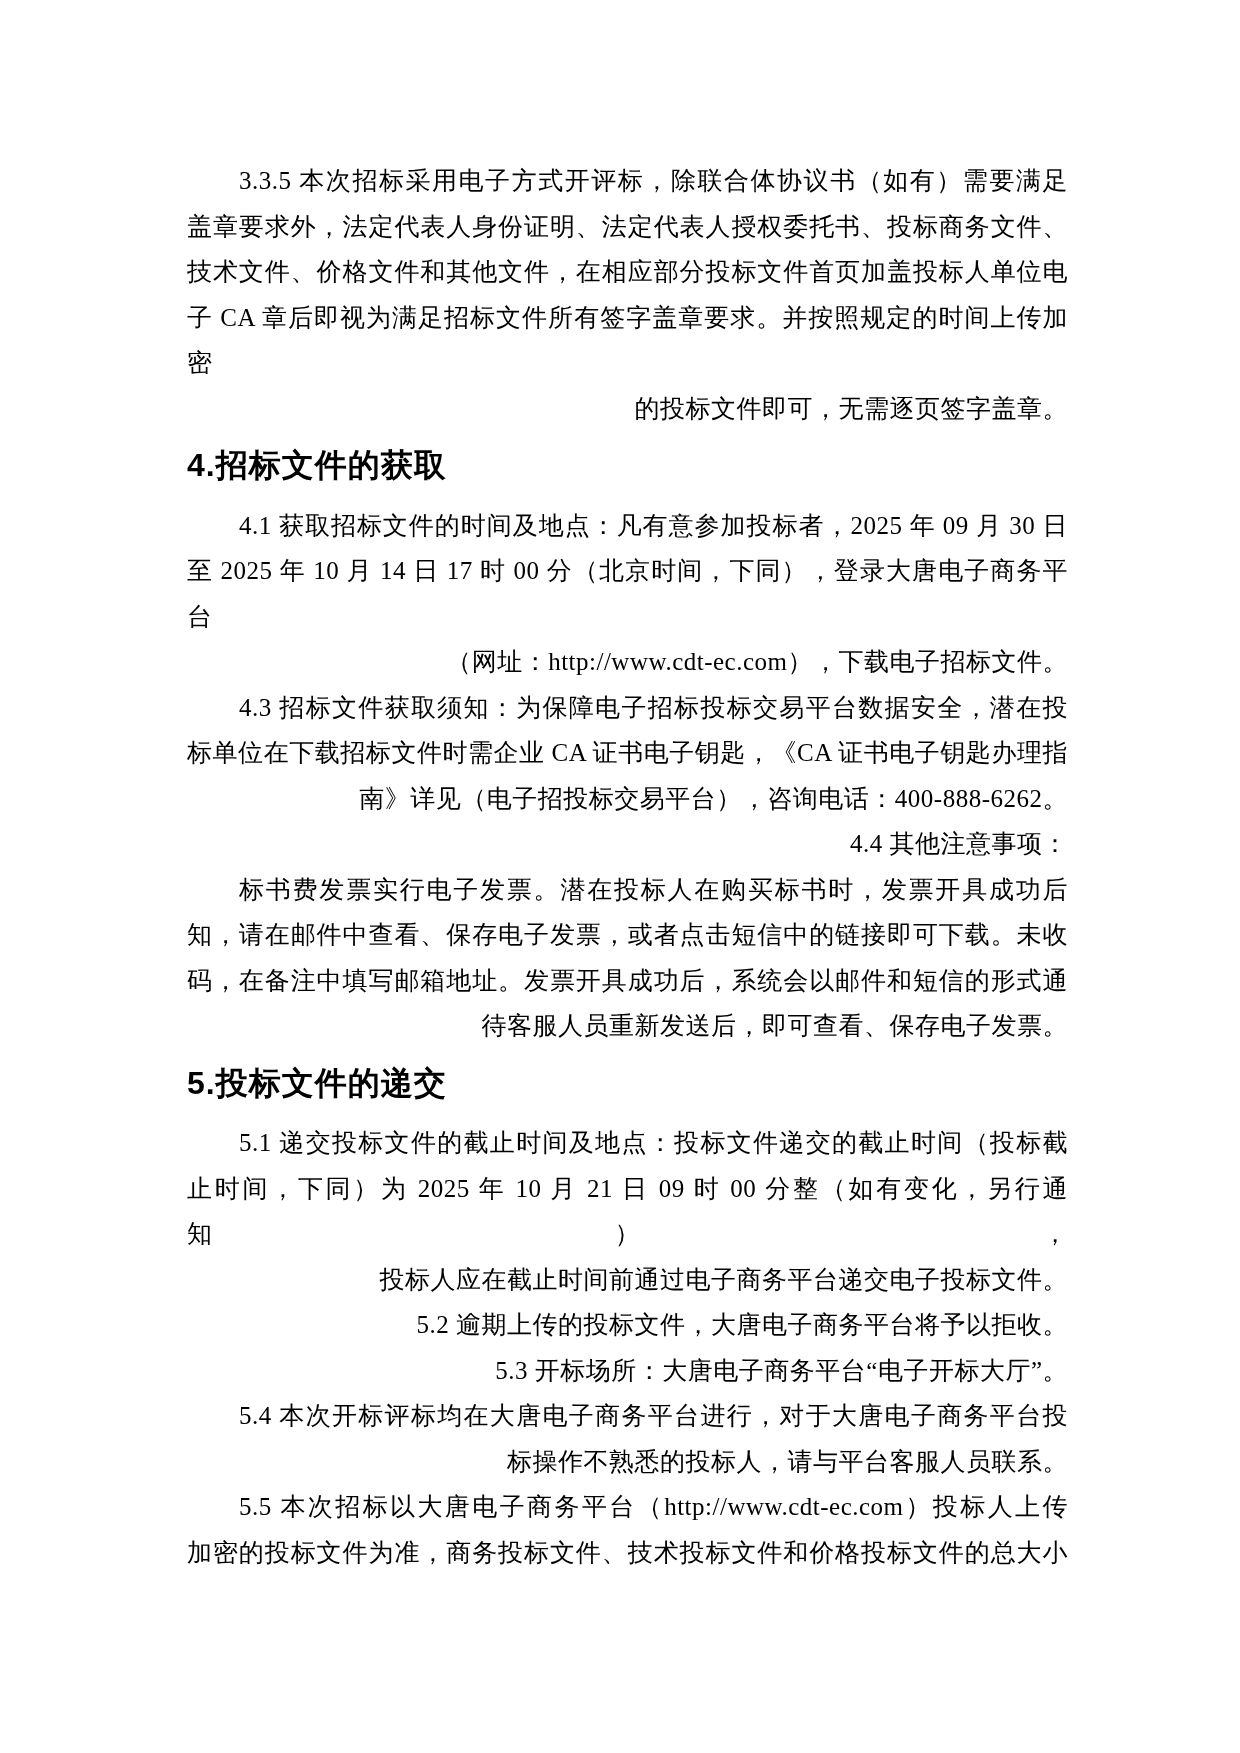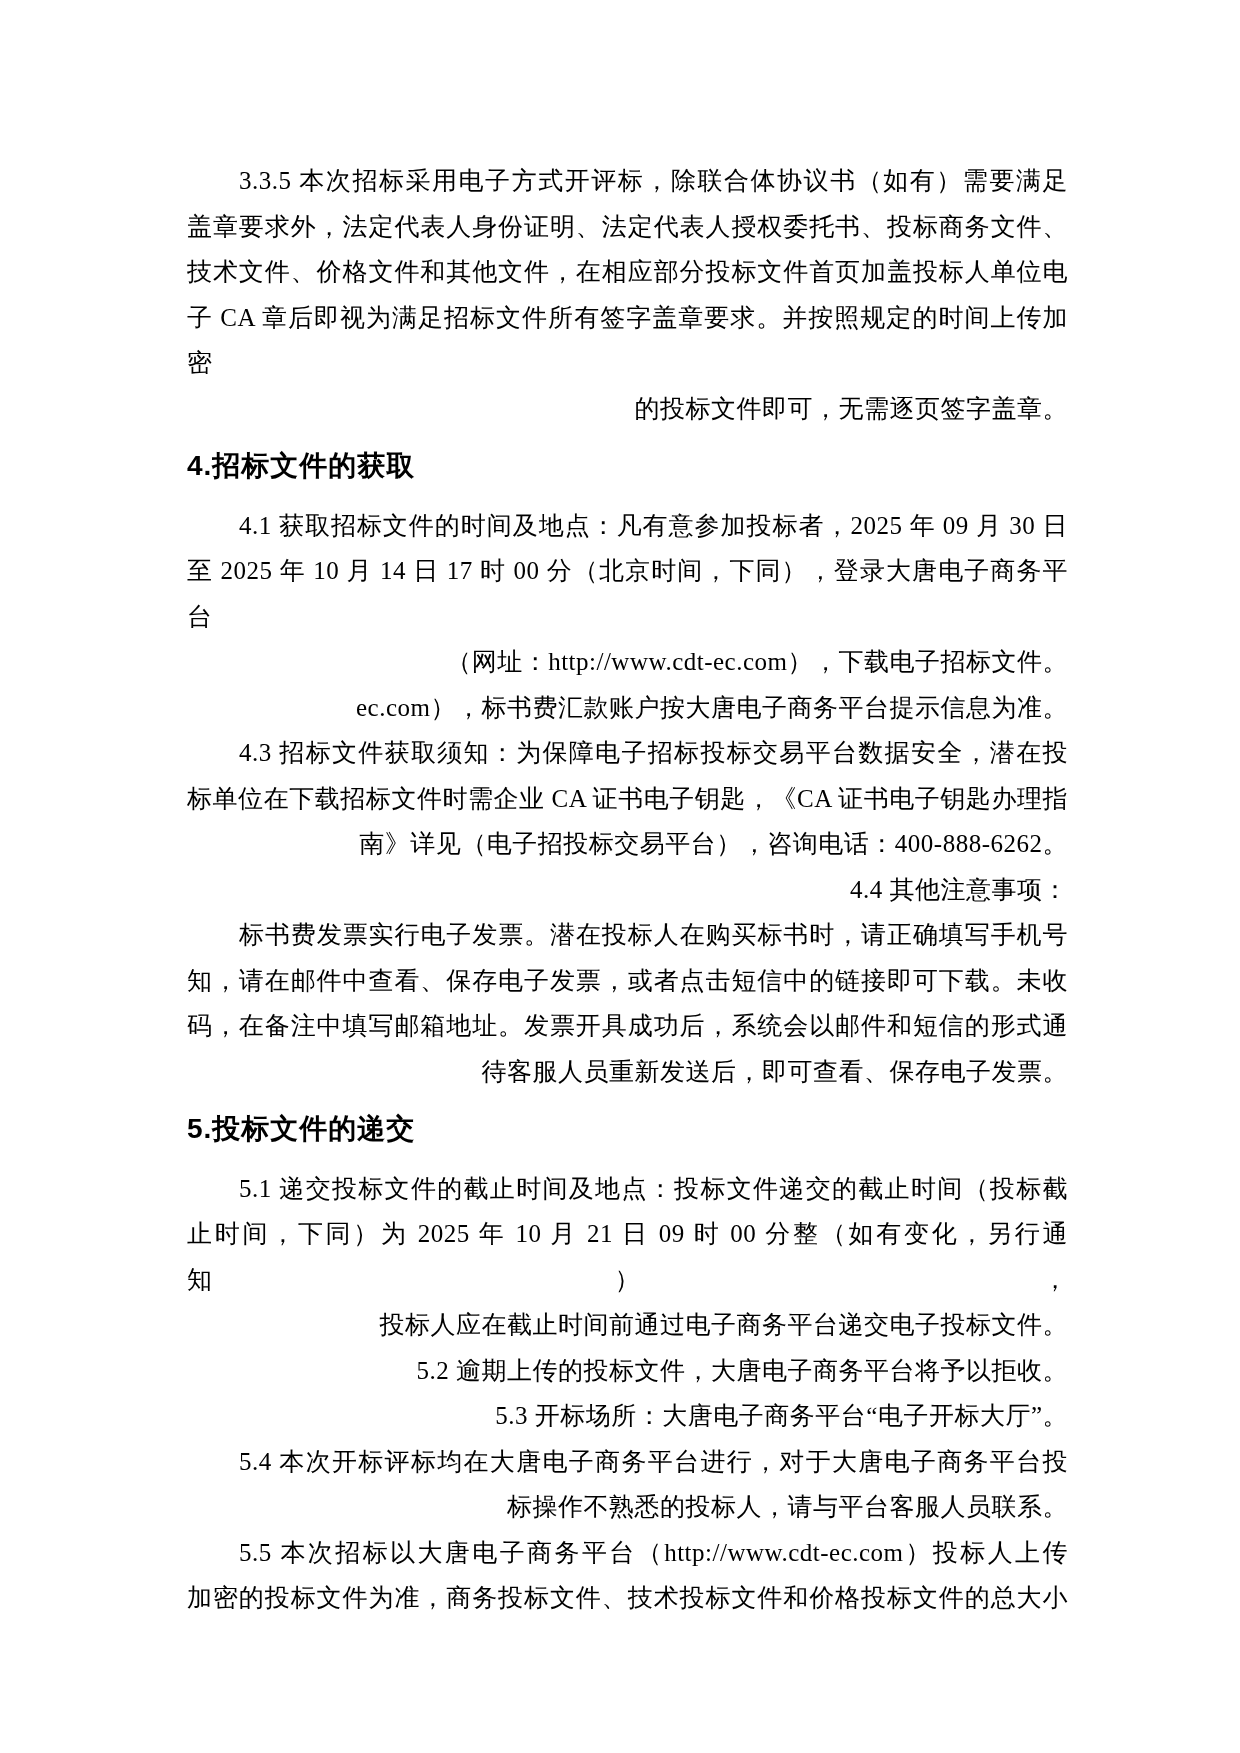--- a/index.html
+++ b/index.html
@@ -24,21 +24,21 @@
   }
   .line.indent { text-indent: 52px; }
   .line.fill {
     text-align: justify;
     text-align-last: justify;
     text-justify: inter-character;
   }
   .heading {
     font-family: "Liberation Sans", "DejaVu Sans", sans-serif;
     font-weight: bold;
-    font-size: 28px;
+    font-size: 32px;
     line-height: 45.5px;
     margin: 12px 0 14px 0;
     letter-spacing: 1px;
   }
 </style>
 </head>
 <body>
 
 <div class="page">
 
@@ -52,35 +52,34 @@
 
   <div class="heading">4.招标文件的获取</div>
 
   <div class="para">
     <div class="line indent fill">4.1 获取招标文件的时间及地点：凡有意参加投标者，2025 年 09 月 30 日</div>
     <div class="line fill">至 2025 年 10 月 14 日 17 时 00 分（北京时间，下同），登录大唐电子商务平台</div>
     <div class="line">（网址：http://www.cdt-ec.com），下载电子招标文件。</div>
   </div>
 
   <div class="para">
-    <div class="line">ec.com），标书费汇款账户按大唐电子商务平台提示信息为准。</div>
   </div>
 
   <div class="para">
     <div class="line indent fill">4.3 招标文件获取须知：为保障电子招标投标交易平台数据安全，潜在投</div>
     <div class="line fill">标单位在下载招标文件时需企业 CA 证书电子钥匙，《CA 证书电子钥匙办理指</div>
     <div class="line">南》详见（电子招投标交易平台），咨询电话：400-888-6262。</div>
   </div>
 
   <div class="para">
     <div class="line indent">4.4 其他注意事项：</div>
   </div>
 
   <div class="para">
-    <div class="line indent fill">标书费发票实行电子发票。潜在投标人在购买标书时，请正确填写手机号</div>
+    <div class="line indent fill">标书费发票实行电子发票。潜在投标人在购买标书时，发票开具成功后</div>
     <div class="line fill">知，请在邮件中查看、保存电子发票，或者点击短信中的链接即可下载。未收</div>
     <div class="line fill">码，在备注中填写邮箱地址。发票开具成功后，系统会以邮件和短信的形式通</div>
     <div class="line">待客服人员重新发送后，即可查看、保存电子发票。</div>
   </div>
 
   <div class="heading">5.投标文件的递交</div>
 
   <div class="para">
     <div class="line indent fill">5.1 递交投标文件的截止时间及地点：投标文件递交的截止时间（投标截</div>
     <div class="line fill">止时间，下同）为 2025 年 10 月 21 日 09 时 00 分整（如有变化，另行通知），</div>

